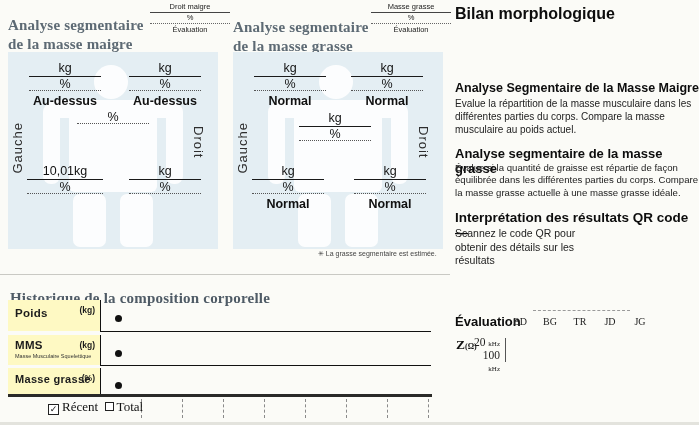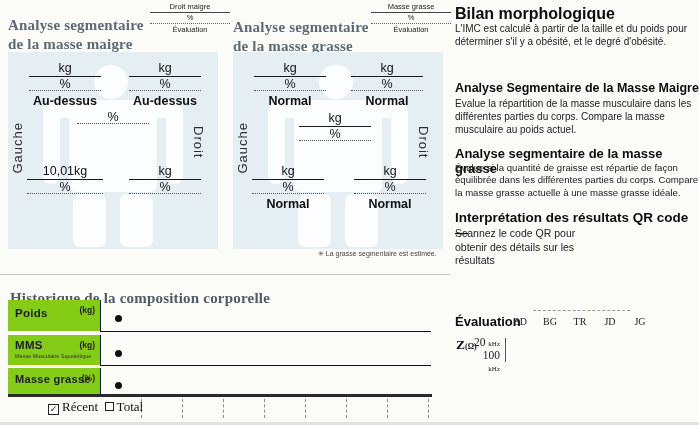--- a/index.html
+++ b/index.html
@@ -25,21 +25,21 @@
   .field .pct{height:13px;line-height:14px;border-bottom:1.5px dotted #555;}
   .field .eval{padding-top:3px;font-weight:600;}
   .footnote{position:absolute;font-size:7px;color:#444;}
   
   .info-h{position:absolute;font-weight:bold;color:#0d0d0d;margin:0;}
   .info-b{position:absolute;font-size:10px;line-height:1.3;color:#222;margin:0;}
   
   .hr-line{position:absolute;height:1px;background:#c9c9c4;}
   .hist-title{position:absolute;font-family:"Liberation Serif",serif;font-weight:bold;
               font-size:15px;color:#4f5b66;letter-spacing:.2px;}
-  .h-row-label{position:absolute;left:8px;width:92px;background:#84cc16;}
+  .h-row-label{position:absolute;left:8px;width:92px;background:#fef9c3;}
   .h-row-plot{position:absolute;left:100px;width:330px;border-left:1.5px solid #111;
               border-bottom:1.5px solid #111;}
   .h-row-plot.noline{border-bottom:none;}
   .h-label{position:absolute;left:7px;font-weight:bold;font-size:11.5px;letter-spacing:.3px;}
   .h-unit{position:absolute;right:5px;font-size:8.5px;font-weight:bold;}
   .h-sub{position:absolute;left:7px;font-size:5.5px;color:#333;white-space:nowrap;}
   .dot{position:absolute;width:7px;height:7px;border-radius:50%;background:#111;}
   .thick-line{position:absolute;left:8px;width:424px;height:3px;background:#2a2a28;}
   .tick{position:absolute;top:399px;height:19px;width:0;border-left:1px dashed #8a8a8a;}
   .h-legend{position:absolute;font-family:"Liberation Serif",serif;font-size:13px;color:#111;padding-left:36px;}
@@ -158,21 +158,20 @@
   </div>
   <div class="field" style="left:354px;top:163px;width:72px;">
     <div class="val">kg</div>
     <div class="pct">%</div>
     <div class="eval">Normal</div>
   </div>
 
   <div class="footnote" style="left:318px;top:250px;">✳ La grasse segmentaire est estimée.</div>
 
   <h3 class="info-h" style="left:455px;top:5px;font-size:16px;">Bilan morphologique</h3>
-  <p class="info-b" style="left:455px;top:22px;width:243px;">L'IMC est calculé à partir de la taille et du poids pour déterminer s'il y a obésité, et le degré d'obésité.</p>
 
   <h3 class="info-h" style="left:455px;top:81px;font-size:12.5px;">Analyse Segmentaire de la Masse Maigre</h3>
   <p class="info-b" style="left:455px;top:97px;width:238px;">Evalue la répartition de la masse musculaire dans les différentes parties du corps. Compare la masse musculaire au poids actuel.</p>
 
   <h3 class="info-h" style="left:455px;top:146px;font-size:13px;">Analyse segmentaire de la masse grasse</h3>
   <p class="info-b" style="left:455px;top:162px;width:246px;font-size:9.6px;">Évalue si la quantité de graisse est répartie de façon équilibrée dans les différentes parties du corps. Compare la masse grasse actuelle à une masse grasse idéale.</p>
 
   <h3 class="info-h" style="left:455px;top:210px;font-size:13.5px;">Interprétation des résultats QR code —</h3>
   <p class="info-b" style="left:455px;top:227px;width:150px;font-size:10.5px;">Scannez le code QR pour obtenir des détails sur les résultats</p>
 

